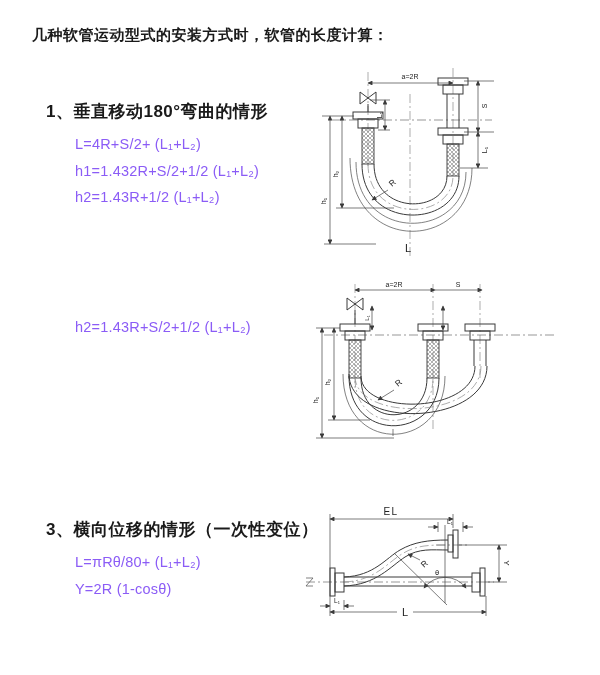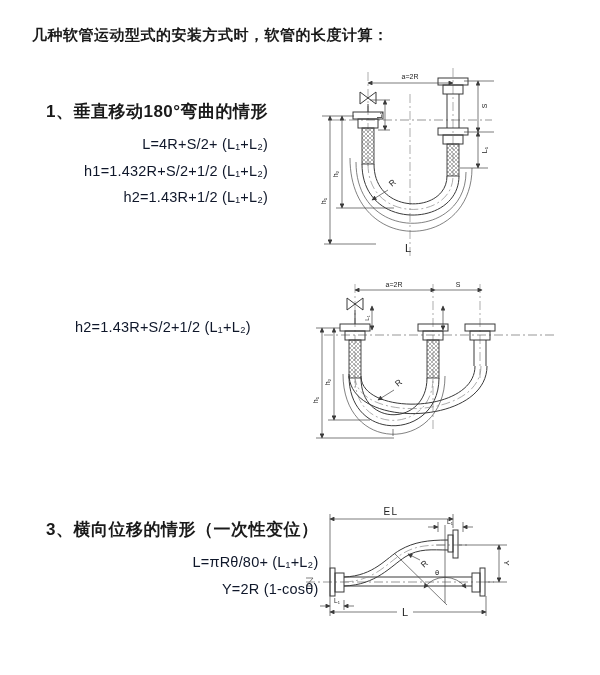--- a/index.html
+++ b/index.html
@@ -1,27 +1,27 @@
 <!DOCTYPE html>
 <html><head>
 <meta charset="utf-8">
 <style>
   html,body{margin:0;padding:0;background:#ffffff;}
   .page{
     position:relative;width:584px;height:675px;background:#ffffff;overflow:hidden;
-    font-family:"Liberation Sans","DejaVu Sans",sans-serif;color:#1a1a1a;text-align:right;
+    font-family:"Liberation Sans","DejaVu Sans",sans-serif;color:#1a1a1a;
   }
   .title{
     position:absolute;left:32px;top:26px;font-size:15px;font-weight:700;
     letter-spacing:0.5px;white-space:nowrap;
   }
   .section{position:absolute;left:46px;}
   .section .heading{font-size:17px;font-weight:700;line-height:17px;white-space:nowrap;letter-spacing:0.5px;}
   .section .formulas{margin:11px 0 0 29px;}
-  .section .formula{font-size:14.5px;font-weight:400;line-height:26.5px;white-space:nowrap;letter-spacing:0.2px;color:#0f172a;}
+  .section .formula{font-size:14.5px;font-weight:400;line-height:26.5px;white-space:nowrap;letter-spacing:0.2px;color:#8b5cf6;}
   .s1{top:103px;}
   .s2{top:303px;}
   .s3{top:521px;}
   svg{position:absolute;overflow:visible;}
   .d1{left:306px;top:66px;}
   .d2{left:306px;top:280px;}
   .d3{left:296px;top:496px;}
   svg text{font-family:"Liberation Sans","DejaVu Sans",sans-serif;fill:#222;}
   .ln{stroke:#3a3a3a;stroke-width:1;fill:none;}
   .thin{stroke:#4a4a4a;stroke-width:0.7;fill:none;}

